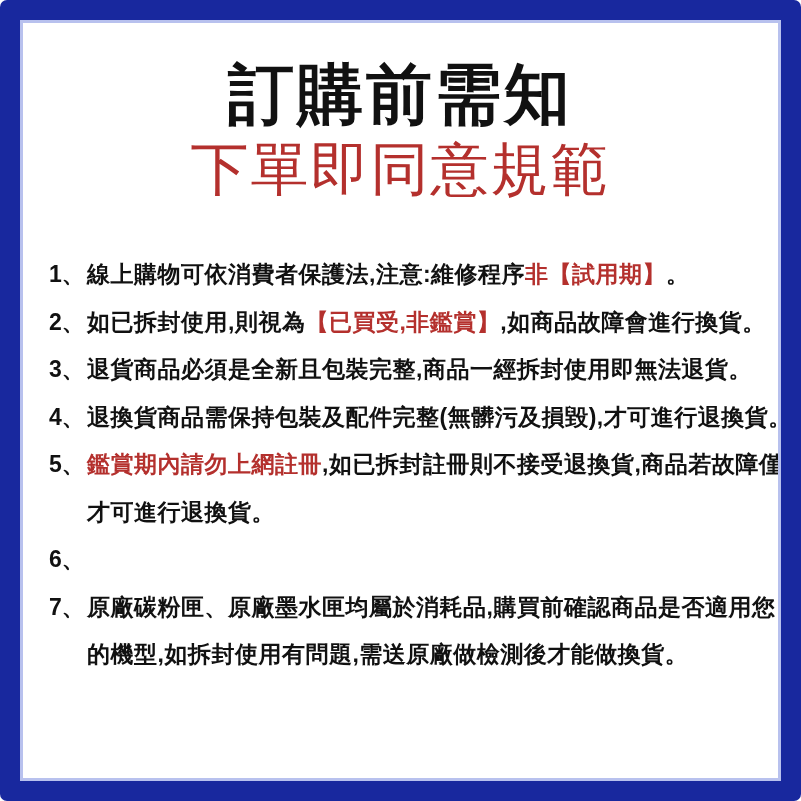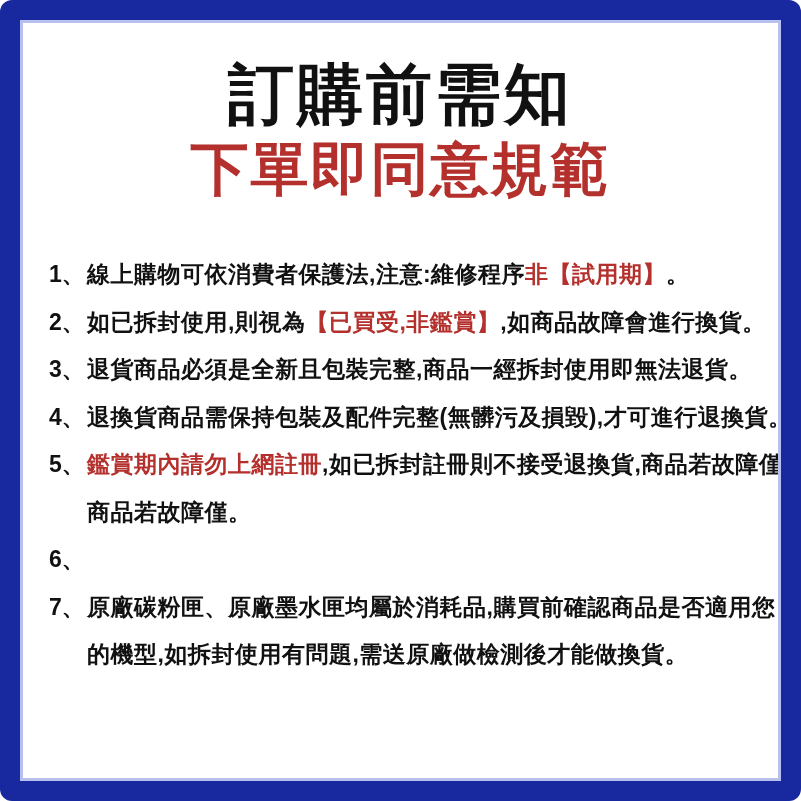--- a/index.html
+++ b/index.html
@@ -12,21 +12,21 @@
   body{
     width:801px;height:801px;
     font-family:"Liberation Sans","DejaVu Sans",sans-serif;
     color:var(--ink);
   }
   .card{
     box-sizing:border-box;
     width:801px;height:801px;
     background:var(--frame-blue);
     padding:20px;
-    border-radius:12px;
+    border-radius:7px;
   }
   .inner{
     box-sizing:border-box;
     width:100%;height:100%;
     background:#ffffff;
     border:3px solid var(--inner-line);
     overflow:hidden;
   }
   .title{
     margin:34px 0 0;
@@ -35,21 +35,21 @@
     line-height:74px;
     font-weight:900;
     color:var(--ink);
     letter-spacing:3px;
   }
   .subtitle{
     margin:6px 0 0;
     text-align:center;
     font-size:58px;
     line-height:64px;
-    font-weight:700;
+    font-weight:400;
     color:var(--red);
     letter-spacing:2px;
   }
   .terms{
     margin-top:50px;
     padding:0 18px 0 26px;
   }
   .item{
     display:flex;
     align-items:flex-start;
@@ -100,21 +100,21 @@
         <div class="item">
           <span class="num">4、</span>
           <div class="txt">
             <div class="line"><span>退換貨商品需保持包裝及配件完整(無髒污及損毀),才可進行退換貨。</span></div>
           </div>
         </div>
         <div class="item">
           <span class="num">5、</span>
           <div class="txt">
             <div class="line"><span class="red">鑑賞期內請勿上網註冊</span><span>,如已拆封註冊則不接受退換貨,商品若故障僅</span></div>
-            <div class="line"><span>商品若故障僅。</span></div>
+            <div class="line"><span>才可進行退換貨。</span></div>
           </div>
         </div>
         <div class="item">
           <span class="num">6、</span>
           <div class="txt">
           </div>
         </div>
         <div class="item">
           <span class="num">7、</span>
           <div class="txt">

